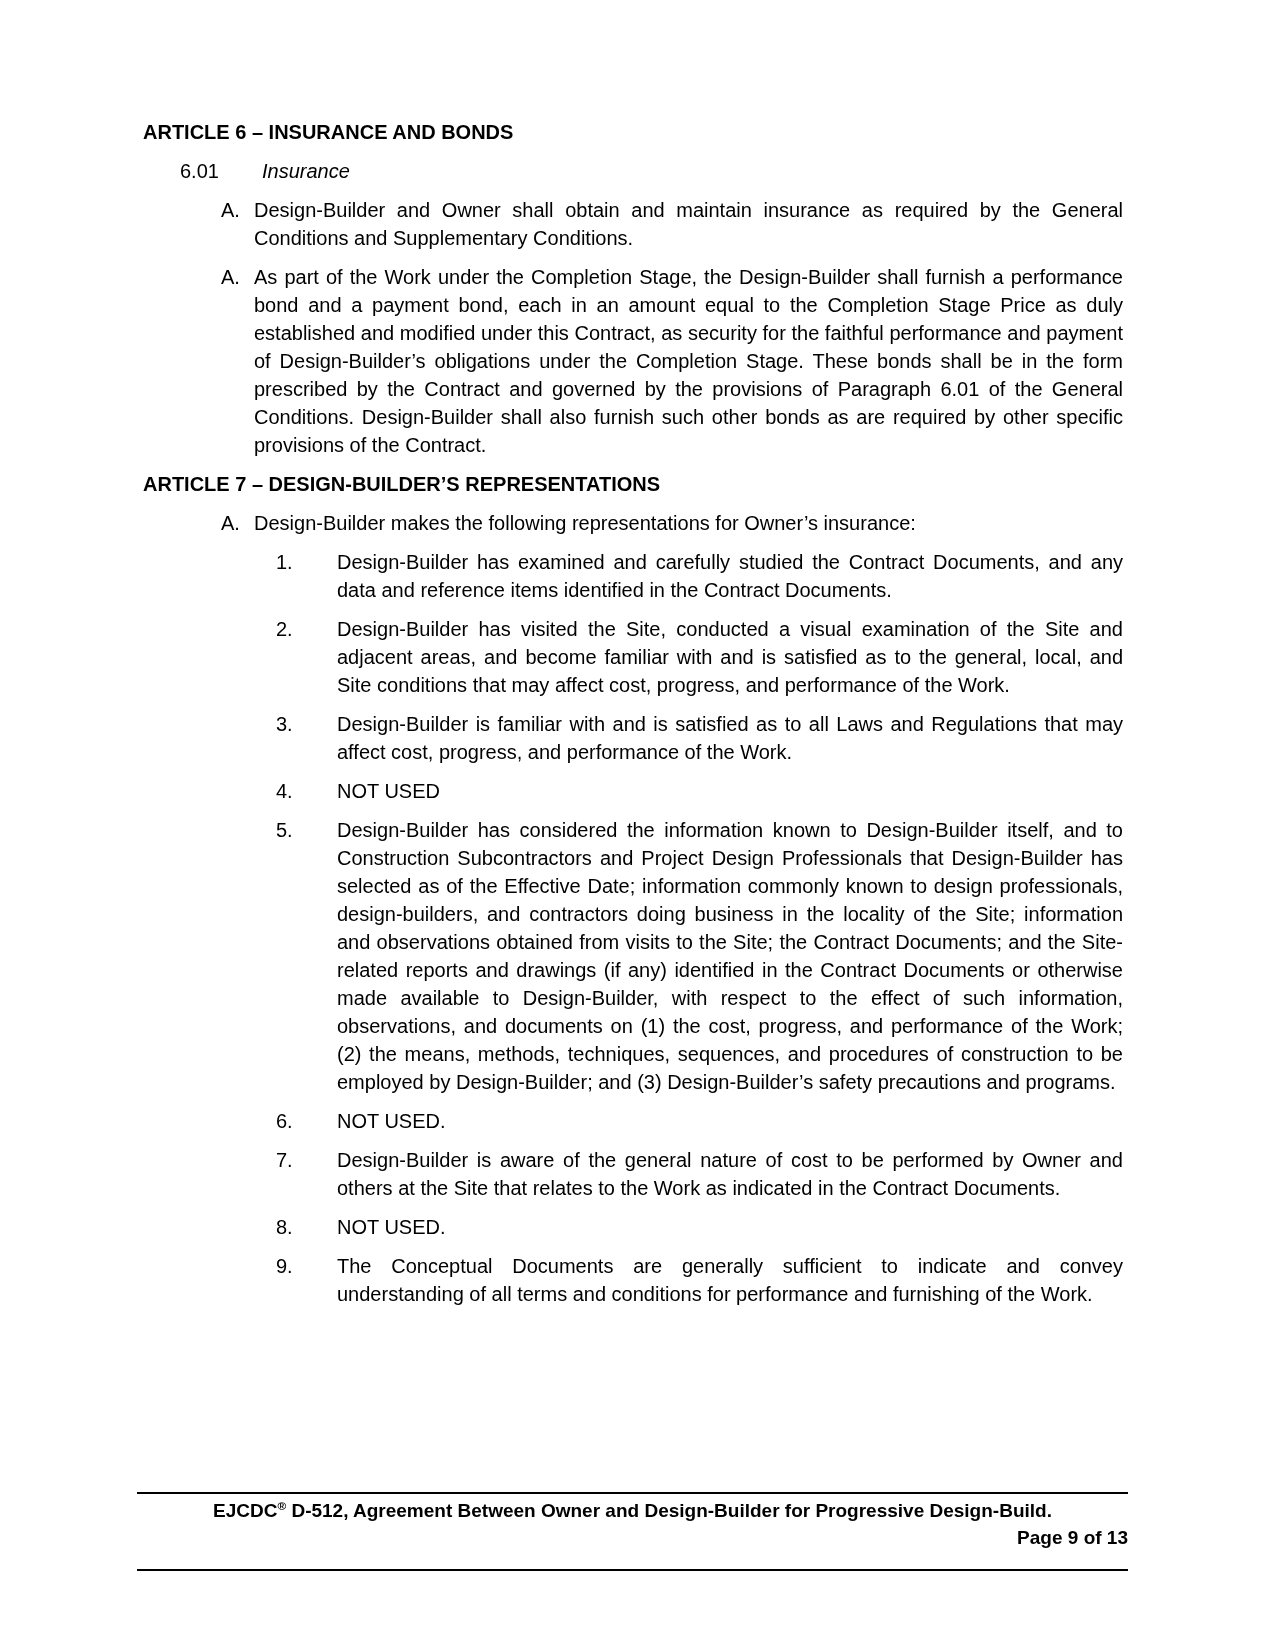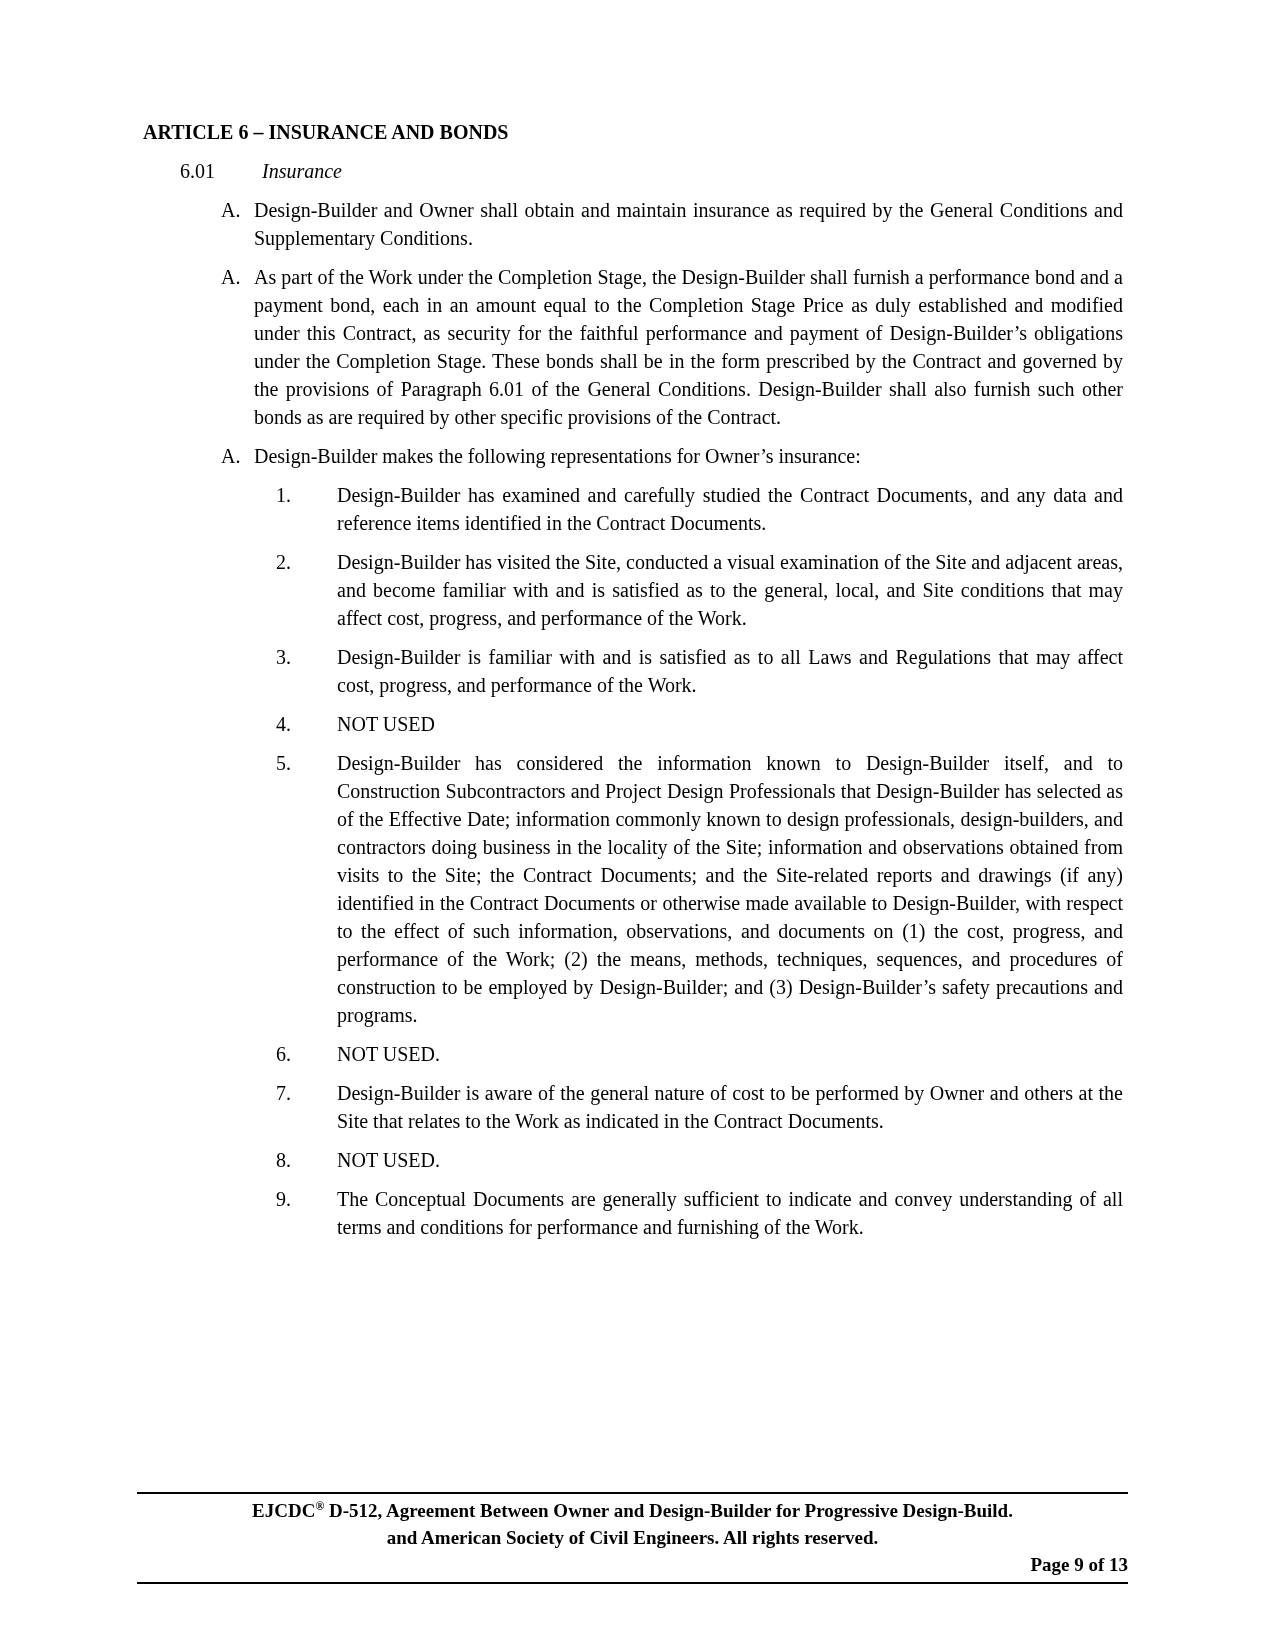--- a/index.html
+++ b/index.html
@@ -2,21 +2,21 @@
 <html><head>
 <meta charset="utf-8">
 <style>
   * { margin: 0; padding: 0; box-sizing: border-box; }
   html, body { background: #e8e8e8; }
   .page {
     position: relative;
     width: 1275px;
     height: 1650px;
     background: #ffffff;
-    font-family: Liberation Serif, serif;
+    font-family: Liberation Sans, sans-serif;
     color: #000000;
     margin: 0 auto;
     overflow: hidden;
   }
   .content {
     position: absolute;
     left: 143px;
     top: 118px;
     width: 980px;
     font-size: 20px;
@@ -50,21 +50,21 @@
   }
   .list-item .num { flex: 0 0 61px; text-align: left; }
   .list-item .itext { flex: 1; text-align: justify; }
   .footer {
     position: absolute;
     left: 137px;
     top: 1492px;
     width: 991px;
     border-top: 2px solid #000000;
     border-bottom: 2px solid #000000;
-    padding: 3px 0 4px 0;
+    padding: 3px 0 18px 0;
     font-size: 19px;
     line-height: 27px;
     font-weight: bold;
   }
   .footer-center { text-align: center; }
   .footer-page { text-align: right; }
   .footer sup { font-size: 0.62em; vertical-align: super; line-height: 0; }
 </style>
 </head>
 <body>
@@ -83,20 +83,21 @@
       <span class="label">A.</span>
       <div class="ptext">Design-Builder and Owner shall obtain and maintain insurance as required by the General Conditions and Supplementary Conditions.</div>
     </div>
 
 
     <div class="para-a">
       <span class="label">A.</span>
       <div class="ptext">As part of the Work under the Completion Stage, the Design-Builder shall furnish a performance bond and a payment bond, each in an amount equal to the Completion Stage Price as duly established and modified under this Contract, as security for the faithful performance and payment of Design-Builder’s obligations under the Completion Stage. These bonds shall be in the form prescribed by the Contract and governed by the provisions of Paragraph 6.01 of the General Conditions. Design-Builder shall also furnish such other bonds as are required by other specific provisions of the Contract.</div>
     </div>
 
+    <div class="article-heading">ARTICLE 7 – DESIGN-BUILDER’S REPRESENTATIONS</div>
 
 
     <div class="para-a">
       <span class="label">A.</span>
       <div class="ptext">Design-Builder makes the following representations for Owner’s insurance:</div>
     </div>
 
     <div class="list-item">
       <span class="num">1.</span>
       <div class="itext">Design-Builder has examined and carefully studied the Contract Documents, and any data and reference items identified in the Contract Documents.</div>
@@ -141,16 +142,15 @@
       <span class="num">9.</span>
       <div class="itext">The Conceptual Documents are generally sufficient to indicate and convey understanding of all terms and conditions for performance and furnishing of the Work.</div>
     </div>
 
   </div>
 
   <div class="footer">
     <div class="footer-center">
       <span>EJCDC</span><sup>®</sup><span> D-512, Agreement Between Owner and Design-Builder for Progressive Design-Build.</span>
     </div>
-    <div class="footer-center">and American Society of Civil Engineers. All rights reserved.</div>
     <div class="footer-page">Page 9 of 13</div>
   </div>
 </div>
 
 </body></html>

